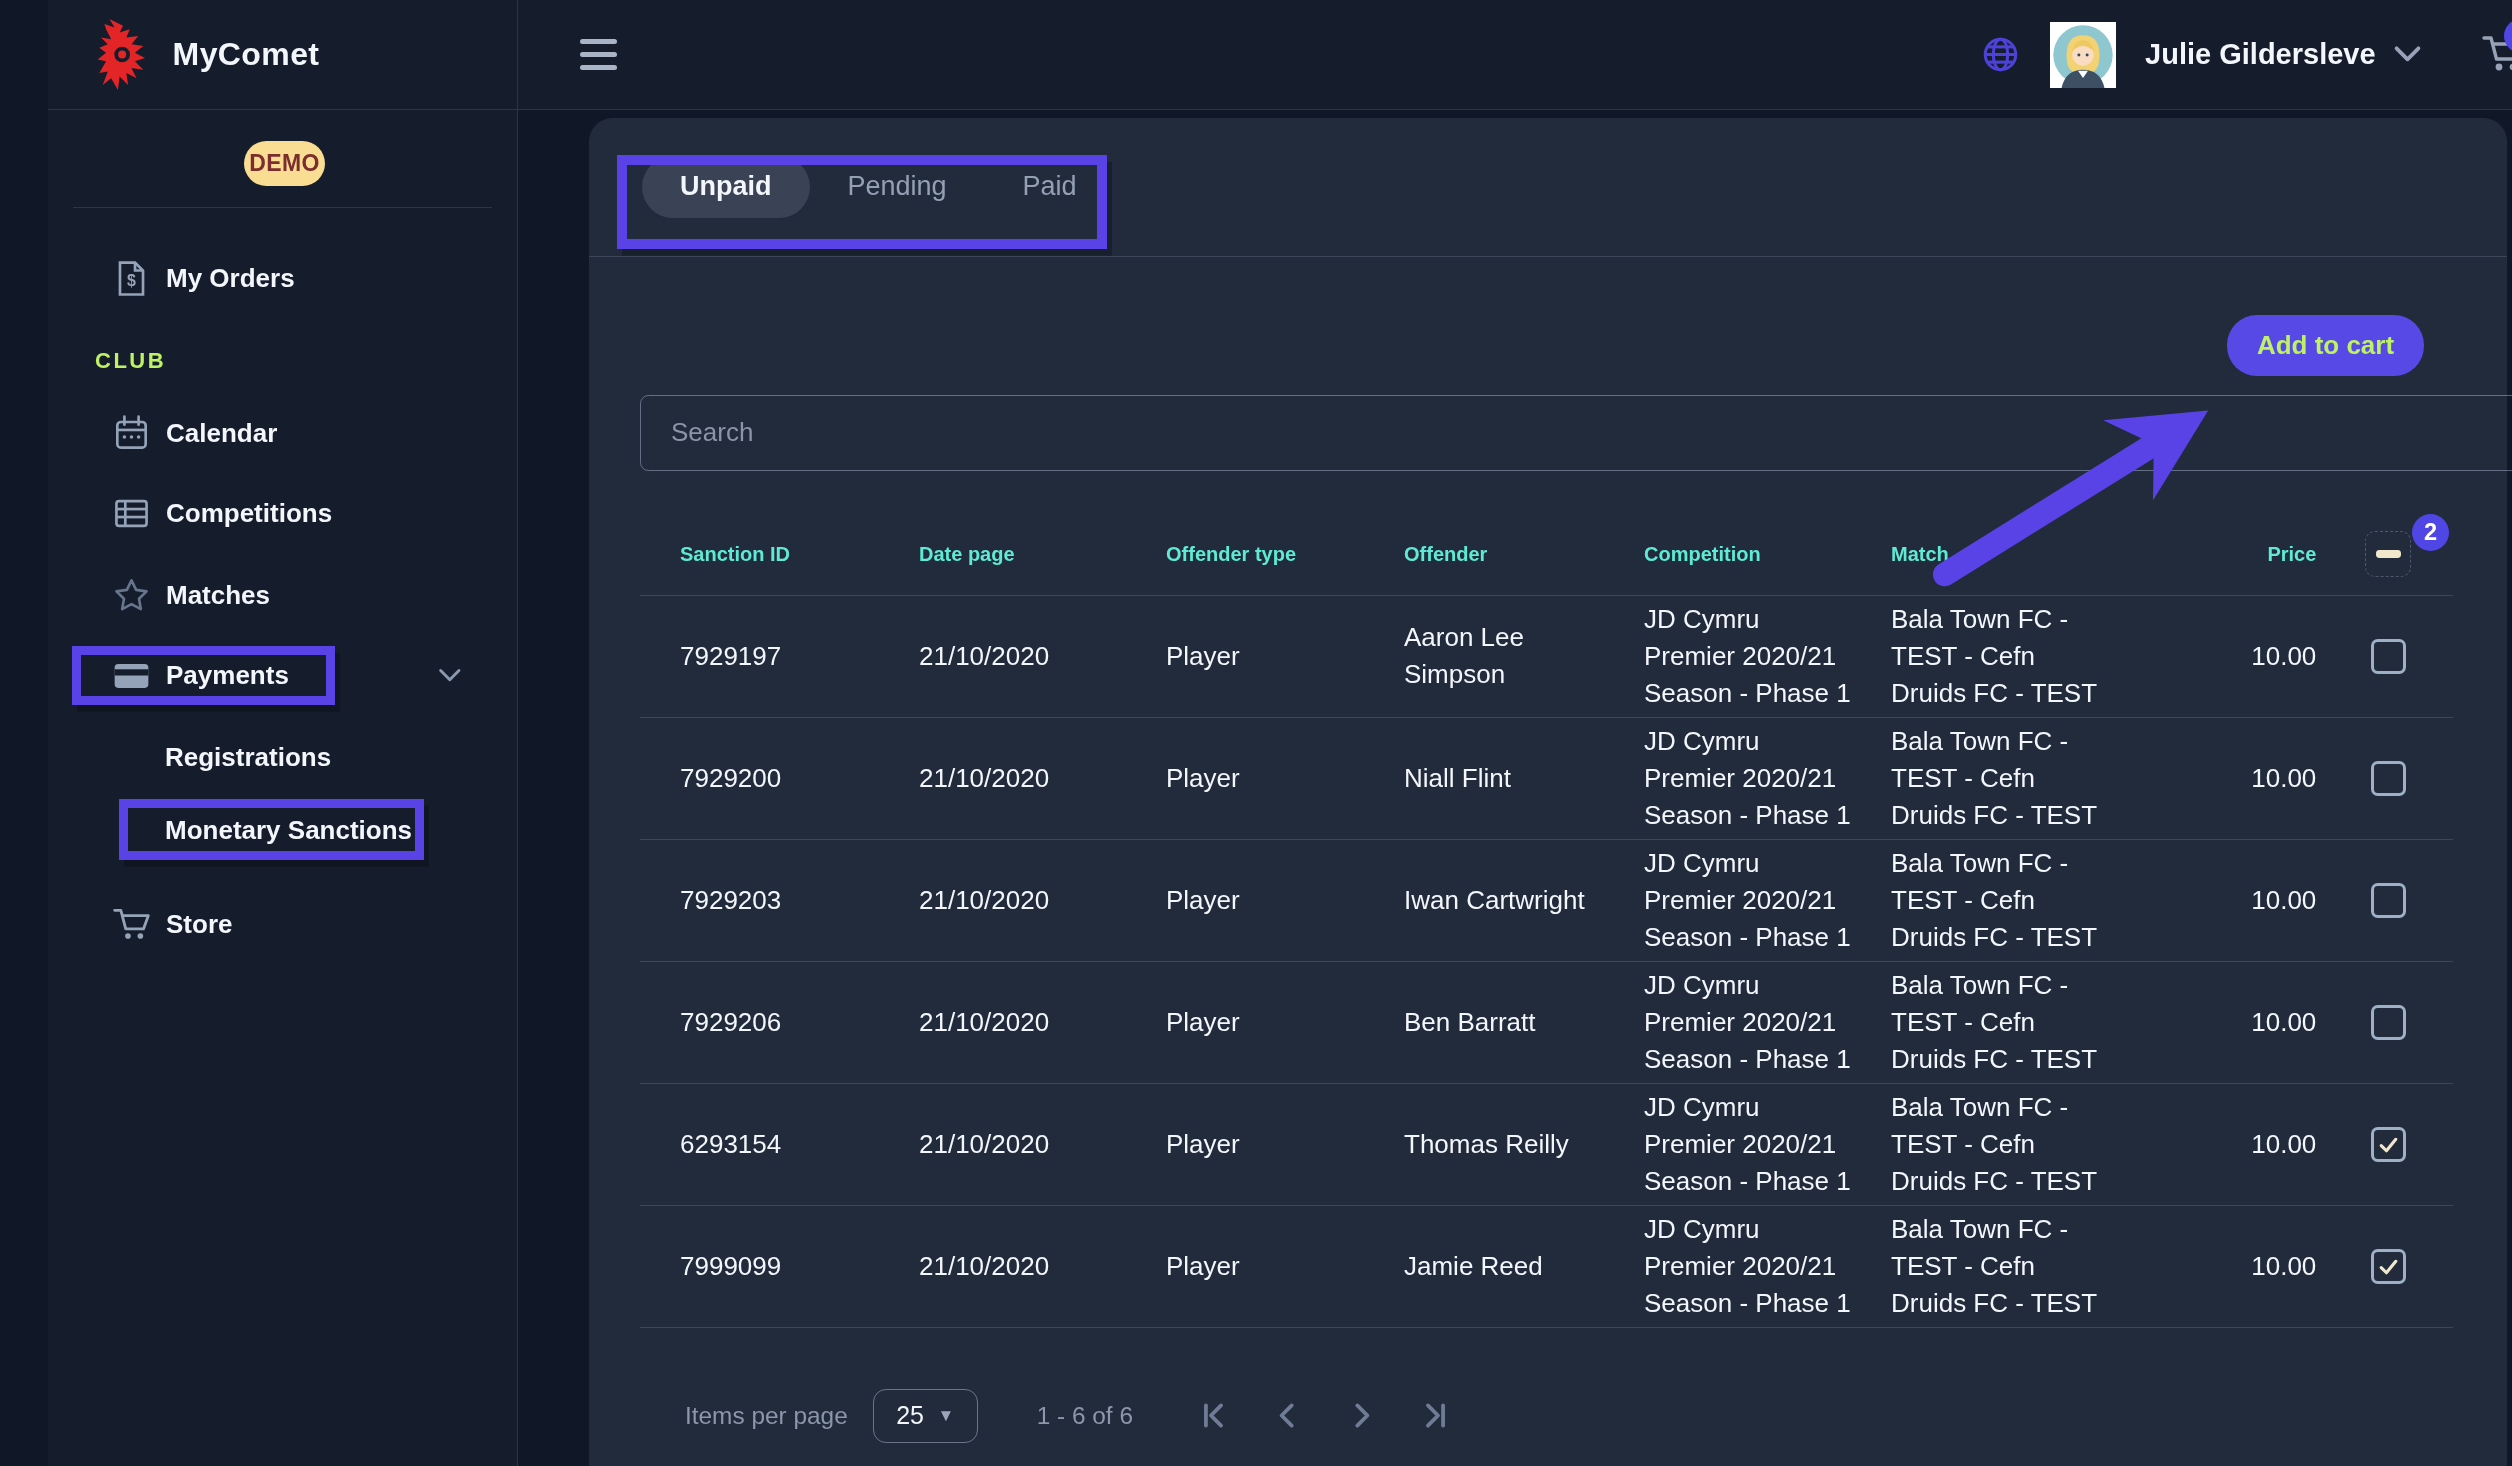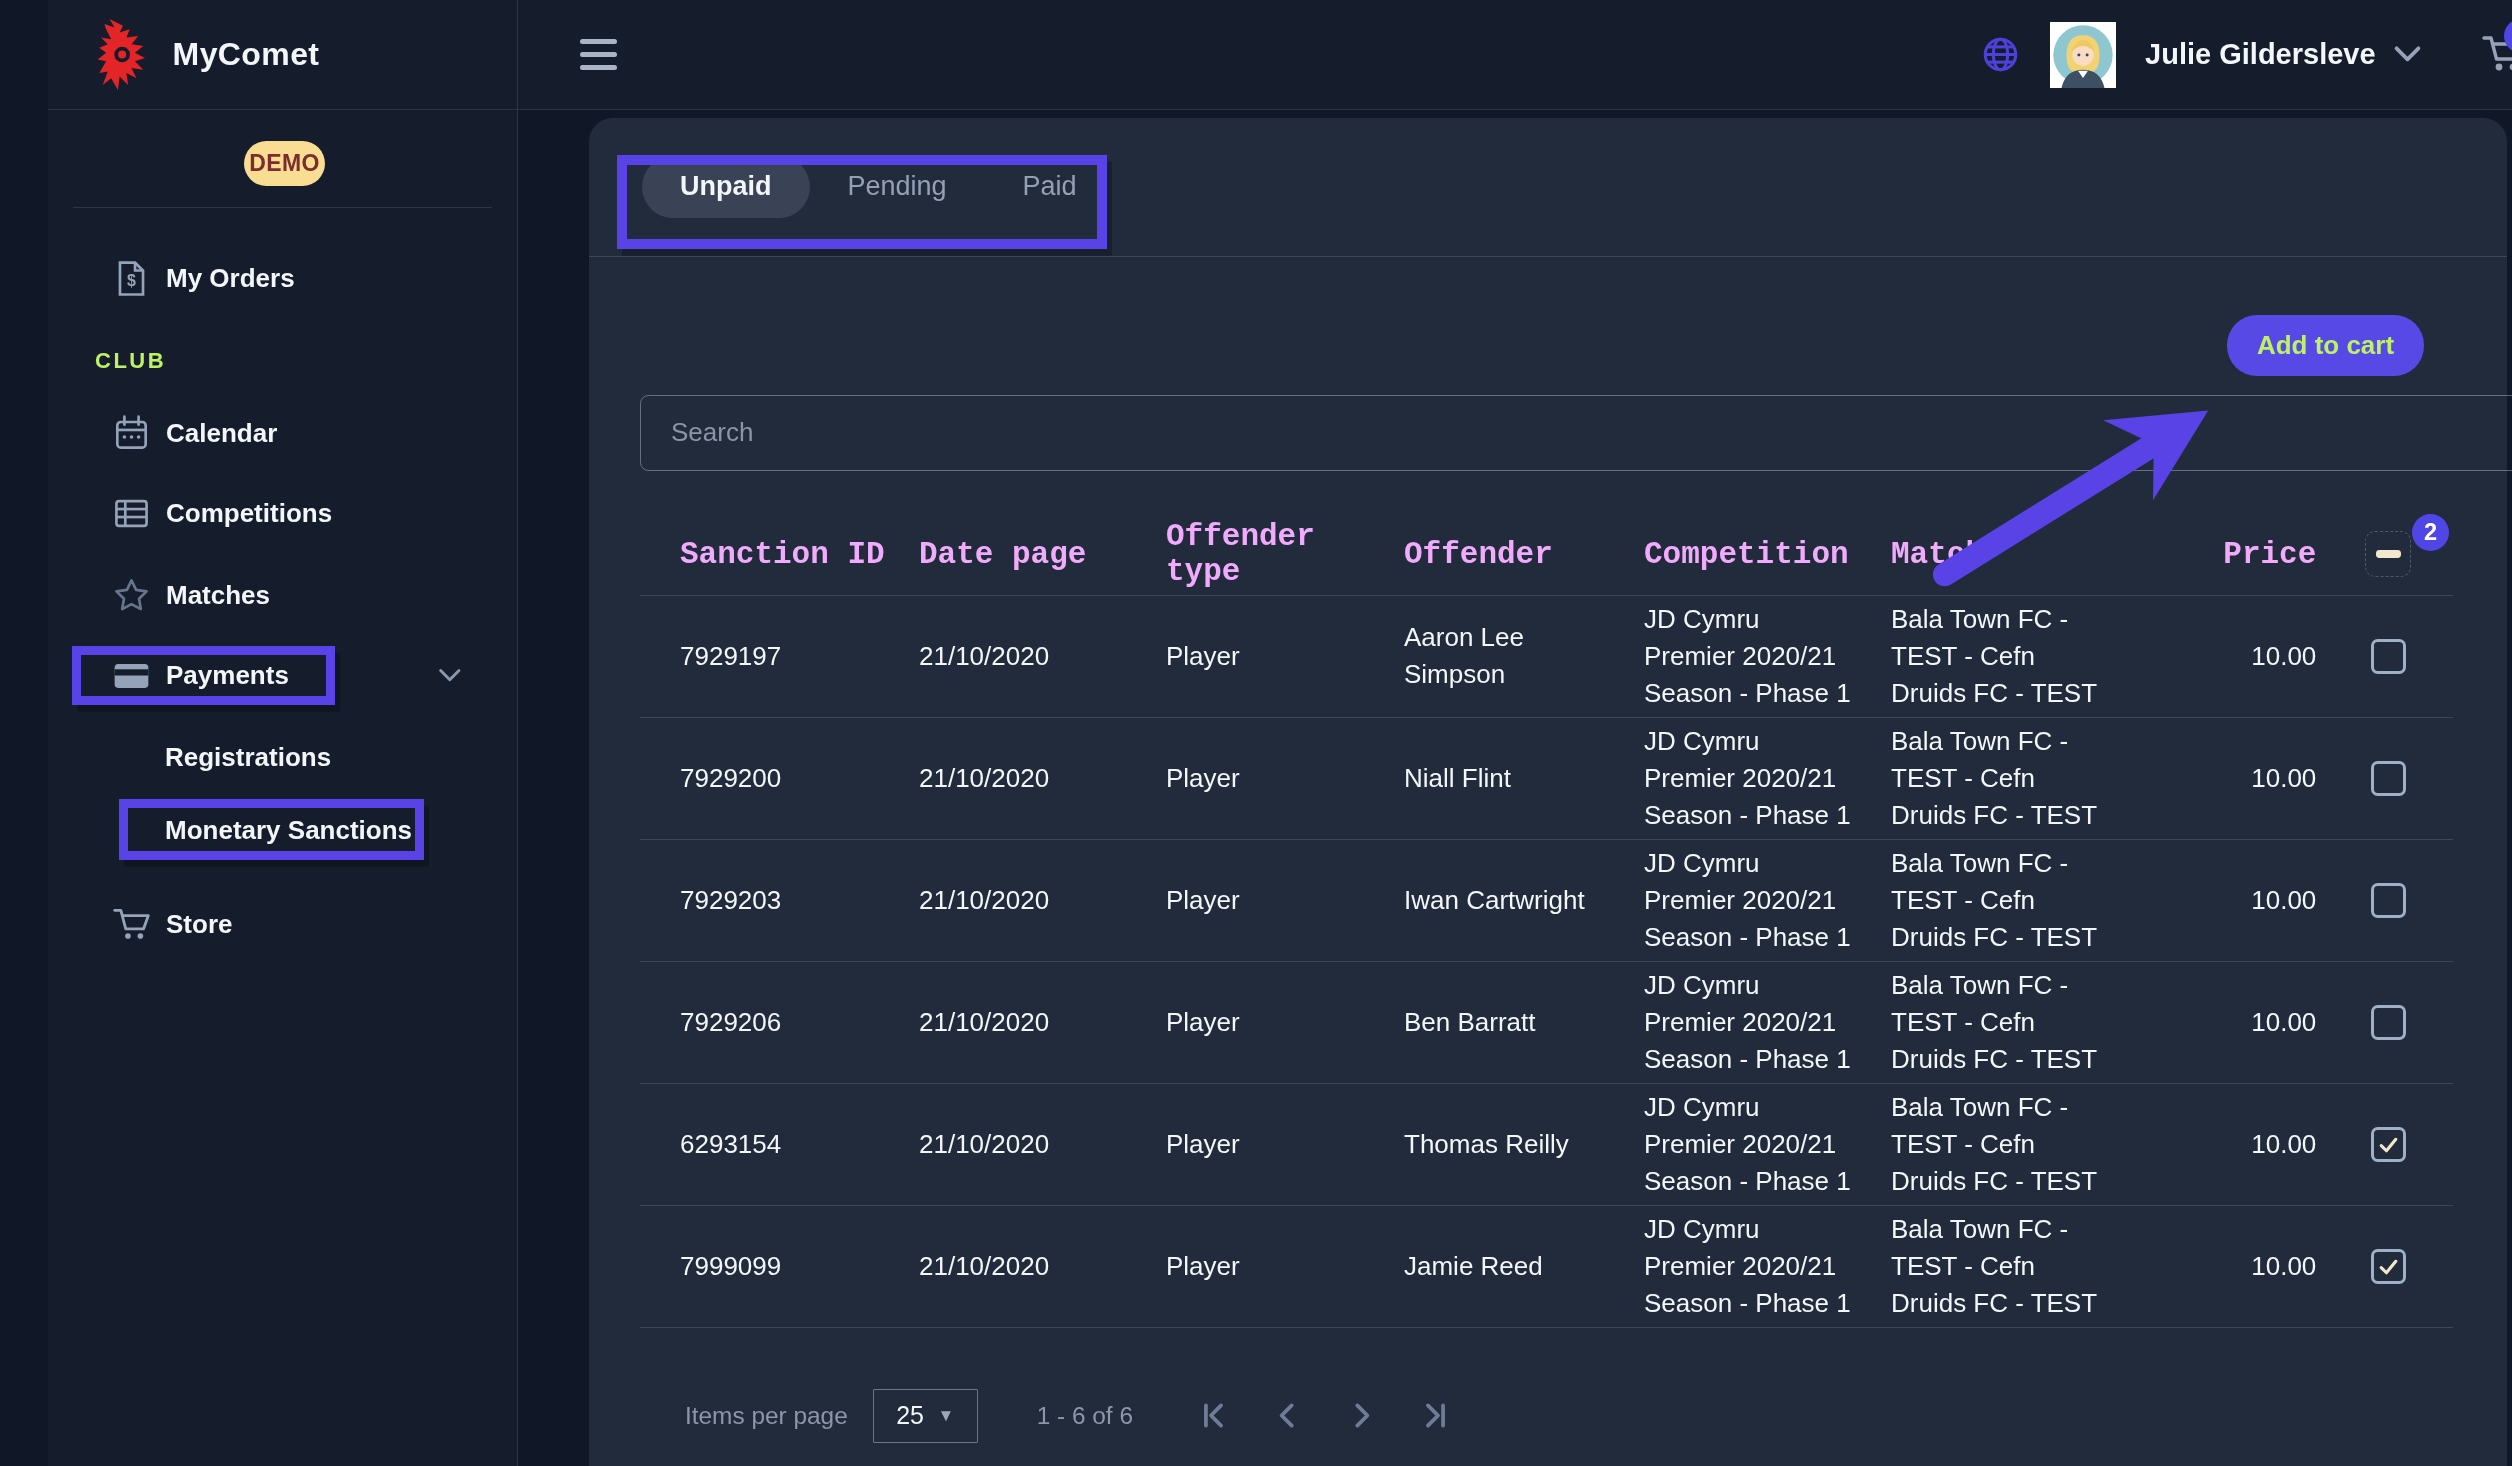--- a/index.html
+++ b/index.html
@@ -78,41 +78,41 @@
     border:0.8px solid rgba(154,167,187,.55);border-radius:8.4px;padding:0 30px;font-size:26px;
     color:var(--txt);font-family:inherit;outline:none;}
   .search-input::placeholder{color:#8a95a8;}
 
   
   .table{position:absolute;left:51px;top:396px;width:1813px;}
   .trow{display:grid;grid-template-columns:279px 247px 238px 240px 247px 314px 118px 130px;
     align-items:center;border-bottom:0.8px solid var(--row-line);}
   .trow.head{height:82px;}
   .trow.body{height:122px;}
-  .th{font-size:31px;font-weight:700;color:#f0abfc;font-family:Liberation Mono, monospace;}
+  .th{font-size:20px;font-weight:700;color:#5eead4;}
   .td{font-size:26px;font-weight:500;color:var(--txt);line-height:37px;}
   .c1{padding-left:40px;}
   .c4{padding-right:29.5px;}
   .c7{text-align:right;padding-right:6.7px;}
   .c8{display:flex;justify-content:center;}
   .pre{white-space:pre-line;}
 
   .checkbox{width:35px;height:35px;border:3px solid var(--check-border);border-radius:6.7px;
     display:flex;align-items:center;justify-content:center;cursor:pointer;background:transparent;}
   .checkbox svg{width:25px;height:25px;}
   .head-check{position:relative;width:46px;height:46px;border:1.7px dashed rgba(157,176,198,.35);
     border-radius:10px;display:flex;align-items:center;justify-content:center;cursor:pointer;}
   .head-dash{width:25px;height:7.6px;border-radius:3.4px;background:var(--cream);}
   .sel-badge{position:absolute;top:-18.5px;right:-39px;width:37px;height:37px;border-radius:50%;
     background:#4f46e5;color:#fff;font-size:23.6px;font-weight:700;display:flex;align-items:center;justify-content:center;}
 
   
   .pagination{position:absolute;left:51px;top:1211px;width:1813px;height:174px;display:flex;align-items:center;}
   .pg-label{font-size:24.4px;color:#8c97ab;margin-left:45px;}
-  .pg-select{margin-left:25px;width:105px;height:54px;border:0.8px solid rgba(154,167,187,.6);border-radius:1px;
+  .pg-select{margin-left:25px;width:105px;height:54px;border:0.8px solid rgba(154,167,187,.6);border-radius:13px;
     display:flex;align-items:center;justify-content:center;gap:13.5px;cursor:pointer;}
   .pg-select .val{font-size:25px;font-weight:500;color:var(--txt);}
   .pg-select .caret{font-size:17px;color:#9aa6ba;}
   .pg-range{font-size:24.4px;color:#8c97ab;margin-left:59px;}
   .pg-nav{display:flex;align-items:center;margin-left:62px;gap:37px;}
   .pg-btn{width:37px;height:37px;display:flex;align-items:center;justify-content:center;cursor:pointer;}
   .pg-btn svg{width:37px;height:37px;stroke:#6e7d95;stroke-width:4.5;fill:none;stroke-linecap:round;stroke-linejoin:round;}
 
   
   .anno{position:absolute;z-index:5;pointer-events:none;}

